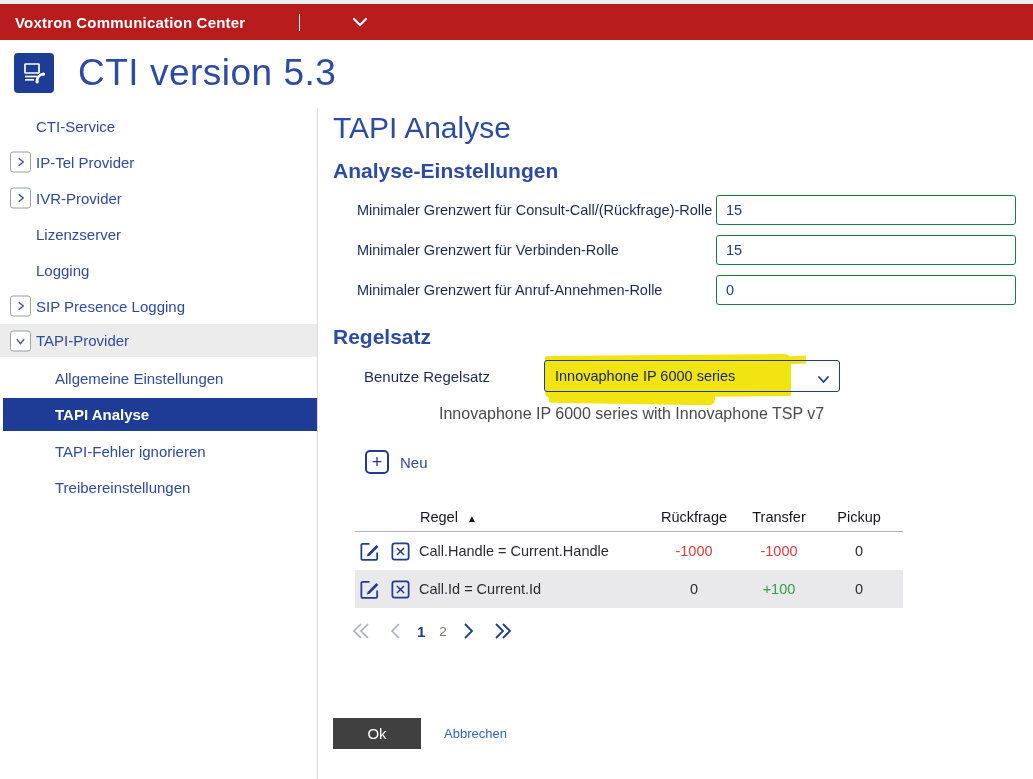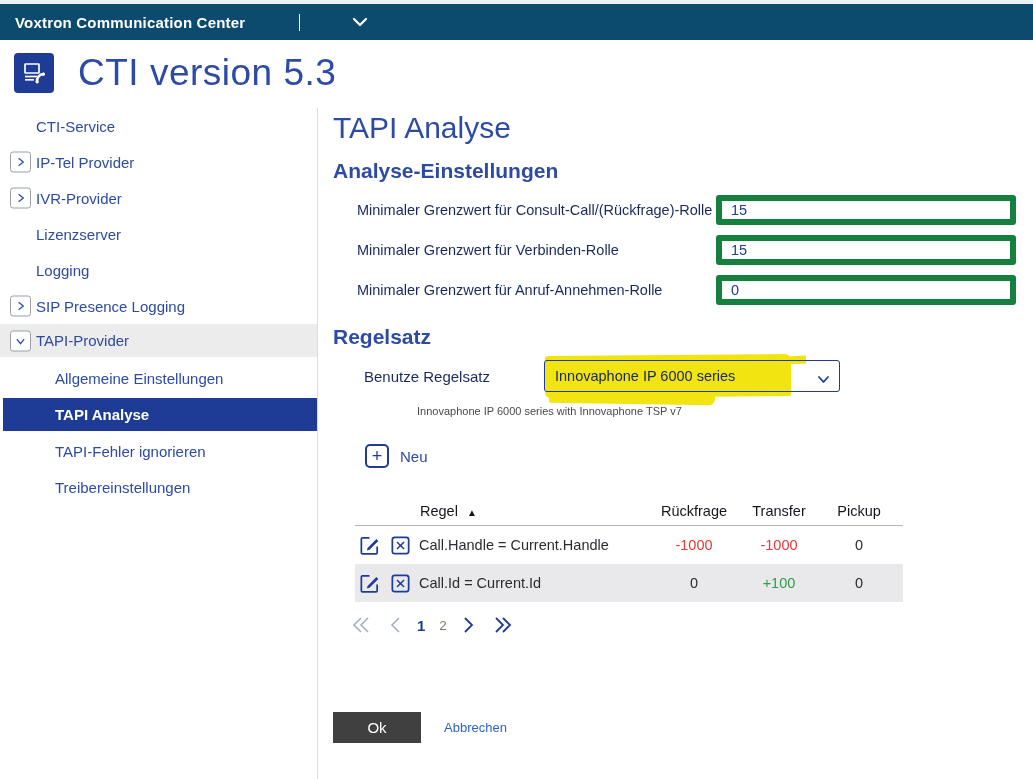--- a/index.html
+++ b/index.html
@@ -1,19 +1,19 @@
 <!DOCTYPE html>
 <html><head>
 <meta charset="utf-8">
 <style>
   * { margin:0; padding:0; box-sizing:border-box; }
   html,body { width:1033px; height:779px; background:#fff; overflow:hidden;
     font-family:"Liberation Sans", sans-serif; }
   .top-strip { position:absolute; top:0; left:0; width:1033px; height:4px; background:#edeff3; }
-  .topbar { position:absolute; top:4px; left:0; width:1033px; height:36px; background:#0c4a6e;
+  .topbar { position:absolute; top:4px; left:0; width:1033px; height:36px; background:#b91c1c;
     display:flex; align-items:center; padding-left:15px; color:#fff;gap:42px; }
   .topbar-title { font-size:15px; font-weight:bold; letter-spacing:.2px; }
   .topbar-sep { width:1px; height:17px; background:#fff; margin:0 10px 0 12px; }
   .topbar-chevron { display:flex; align-items:center; cursor:pointer; }
 
   .app-header { position:absolute; top:52px; left:14px; display:flex; align-items:center; }
   .app-icon { width:40px; height:40px; background:#1e3c96; border-radius:4px;
     display:flex; align-items:center; justify-content:center; }
   .app-title { margin-left:24px; font-size:37px; font-weight:400; color:#2d4ba6; letter-spacing:.5px; }
 
@@ -28,36 +28,36 @@
   .nav-item.selected .lbl { color:#fff; font-weight:bold; margin-left:52px; }
   .expander { position:absolute; left:10px; top:50%; transform:translateY(-50%);
     width:21px; height:21px; border:1px solid #9aa0a6; border-radius:3px; background:#fff;
     display:flex; align-items:center; justify-content:center; }
 
   .main { position:absolute; top:105px; left:333px; width:700px; }
   .page-title { font-size:30px; font-weight:300; color:#2d4ba6; padding-top:6px; margin-bottom:14px; }
   .section-title { font-size:21px; font-weight:bold; color:#2d4ba6; margin-bottom:12px; }
   .field-row { display:flex; align-items:center; height:30px; margin-bottom:10px; }
   .field-label { margin-left:24px; width:359px; font-size:14.5px; color:#19295f; }
-  .field-input { width:300px; height:30px; border:6px solid #15803d; border-radius:3px;
+  .field-input { width:300px; height:30px; border:1px solid #15803d; border-radius:3px;
     color:#1e3c96; font-size:14.5px; padding:0 9px; font-family:"Liberation Sans",sans-serif; outline:none; background:#fff; }
 
   .regelsatz-title { margin-top:20px; margin-bottom:10px; }
   .select-row { display:flex; align-items:center; height:34px; }
   .select-label { margin-left:31px; width:180px; font-size:15px; color:#19295f; }
   .select-wrap { position:relative; width:296px; height:32px; }
   .hl { position:absolute; background:#f2e411; z-index:0; }
   .hl-main { left:1px; top:-5px; width:246px; height:42px; transform:rotate(-.5deg); border-radius:3px 6px 2px 5px; }
   .hl-tail { left:5px; top:34px; width:166px; height:10px; transform:rotate(.9deg); border-radius:5px 2px 6px 2px; }
   .hl-nub { left:240px; top:-4px; width:22px; height:8px; transform:rotate(-2deg); }
   .select-box { position:relative; z-index:1; width:296px; height:32px; border:1px solid #1e3c96;
     border-radius:3px; background:transparent; display:flex; align-items:center;
     padding:0 10px; color:#1a2a66; font-size:14.5px; cursor:pointer; }
   .select-box .sel-chevron { position:absolute; right:9px; top:10px; }
-  .select-desc { margin-left:84px; margin-top:12px; font-size:11px; color:#4a4a4a; }
+  .select-desc { margin-left:106px; margin-top:12px; font-size:16px; color:#4a4a4a; }
 
   .neu-row { display:flex; align-items:center; margin-left:32px; margin-top:27px; cursor:pointer; }
   .neu-box { width:24px; height:24px; border:2px solid #1e3c96; border-radius:5px;
     display:flex; align-items:center; justify-content:center; color:#1e3c96; font-size:18px; line-height:1; }
   .neu-label { margin-left:11px; color:#2d4aa5; font-size:15px; }
 
   .rules-table { margin-left:22px; margin-top:28px; width:548px; }
   .t-header { display:grid; grid-template-columns:64px 230px 90px 80px 80px; align-items:center;
     height:30px; border-bottom:1px solid #b5b5b5; font-size:14.5px; color:#15151f; }
   .t-header .h-rule { padding-left:1px; }

